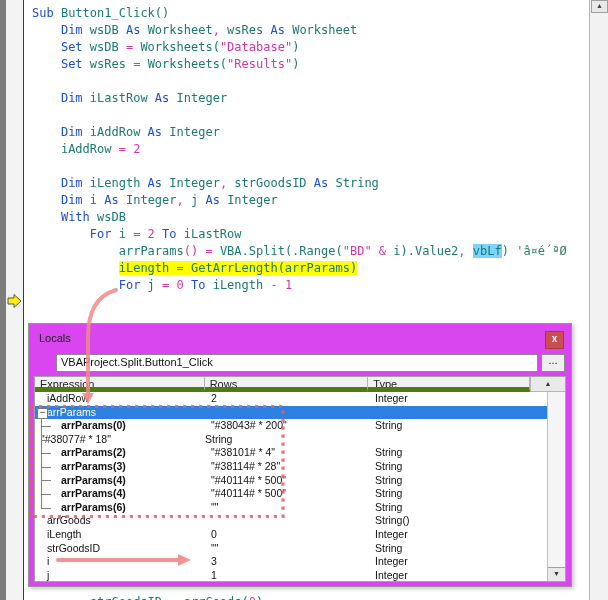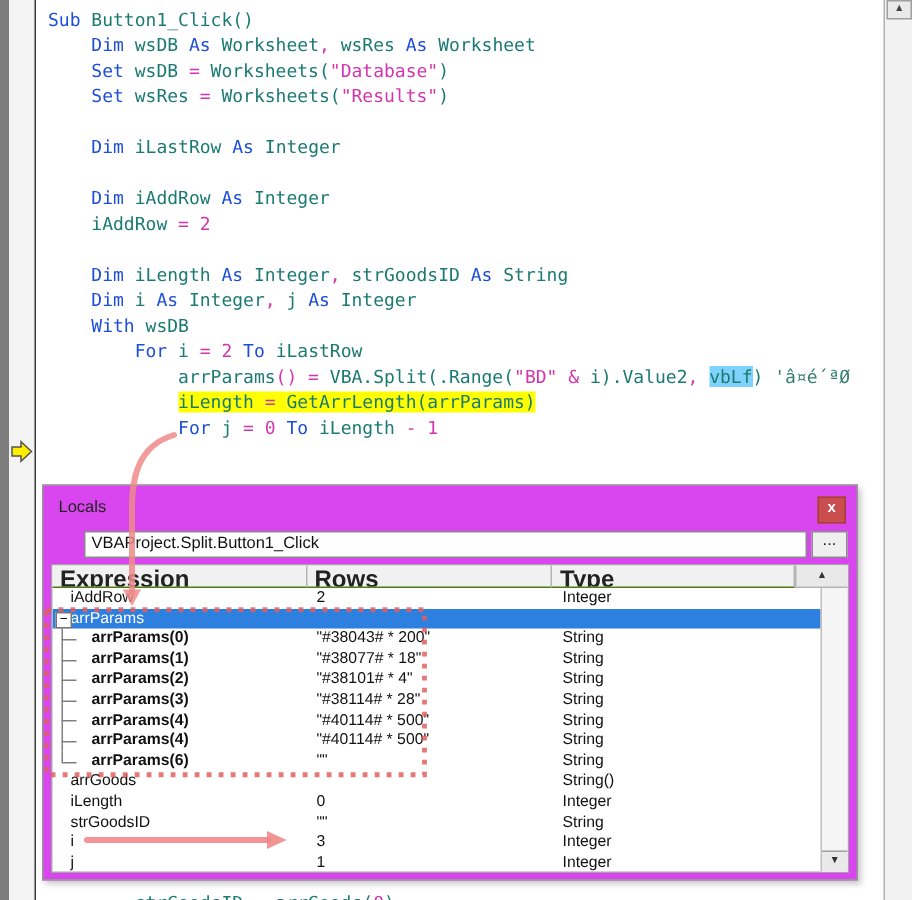--- a/index.html
+++ b/index.html
@@ -34,22 +34,22 @@
   .close-btn{position:absolute;right:7px;top:7px;width:17px;height:16px;background:#cb4e4e;
              border:1px solid #a43d3d;color:#fff;font-size:10px;font-weight:bold;
              text-align:center;line-height:14px;cursor:default;}
   .ctx{position:absolute;left:14px;top:30px;right:33px;height:16px;border:1px solid #8a8a8a;
        background:#fff;line-height:15px;padding-left:4px;overflow:hidden;white-space:nowrap;margin-left:13px;}
   .dots{position:absolute;right:6px;top:30px;width:22px;height:16px;background:#efefef;
         border:1px solid #8a8a8a;text-align:center;line-height:11px;color:#222;}
   .grid{position:absolute;left:5px;top:52px;width:532px;bottom:4px;border:1px solid #a5a5a5;
         background:#fff;box-sizing:border-box;}
   .ghead{display:flex;height:15px;background:#f1f1f1;}
-  .gh{box-sizing:border-box;border-right:1px solid #b5b5b5;border-bottom:1px solid #4d7c0f;
-      padding:1px 0 0 5px;overflow:hidden;font-size:16px;color:#222;font-weight:bold;}
+  .gh{box-sizing:border-box;border-right:1px solid #b5b5b5;border-bottom:5px solid #4d7c0f;
+      padding:1px 0 0 5px;overflow:hidden;font-size:11px;color:#222;}
   .gh1{width:170px}.gh2{width:164px}.gh3{width:162px}
   .gh-scroll{width:34px;border-bottom:1px solid #b5b5b5;background:#e9e9e9;text-align:center;
              font-size:7px;line-height:13px;color:#333;border-left:1px solid #b5b5b5;}
   .gbody{position:absolute;top:15px;left:0;right:17px;bottom:0;overflow:hidden;}
   .gscroll{position:absolute;top:15px;right:0;width:17px;bottom:0;background:#f5f5f5;
            border-left:1px solid #c0c0c0;}
   .gs-down{position:absolute;bottom:0;left:0;right:0;height:13px;background:#e9e9e9;
            border-top:1px solid #a0a0a0;text-align:center;font-size:7px;line-height:12px;color:#333;}
   .lrow{display:flex;height:13.6px;line-height:13.4px;font-size:10.5px;position:relative;}
   .lrow.sel{background:#2d7fe0;color:#fff;}
@@ -122,21 +122,20 @@
         <div class="lrow">
           <div class="tv"></div>
           <div class="th"></div>
           <div class="c-expr child">arrParams(0)</div>
           <div class="c-val">"#38043# * 200"</div>
           <div class="c-type">String</div>
         </div>
         <div class="lrow">
           <div class="tv"></div>
           <div class="th"></div>
-          <div class="c-expr child">arrParams(1)</div>
           <div class="c-val">"#38077# * 18"</div>
           <div class="c-type">String</div>
         </div>
         <div class="lrow">
           <div class="tv"></div>
           <div class="th"></div>
           <div class="c-expr child">arrParams(2)</div>
           <div class="c-val">"#38101# * 4"</div>
           <div class="c-type">String</div>
         </div>

